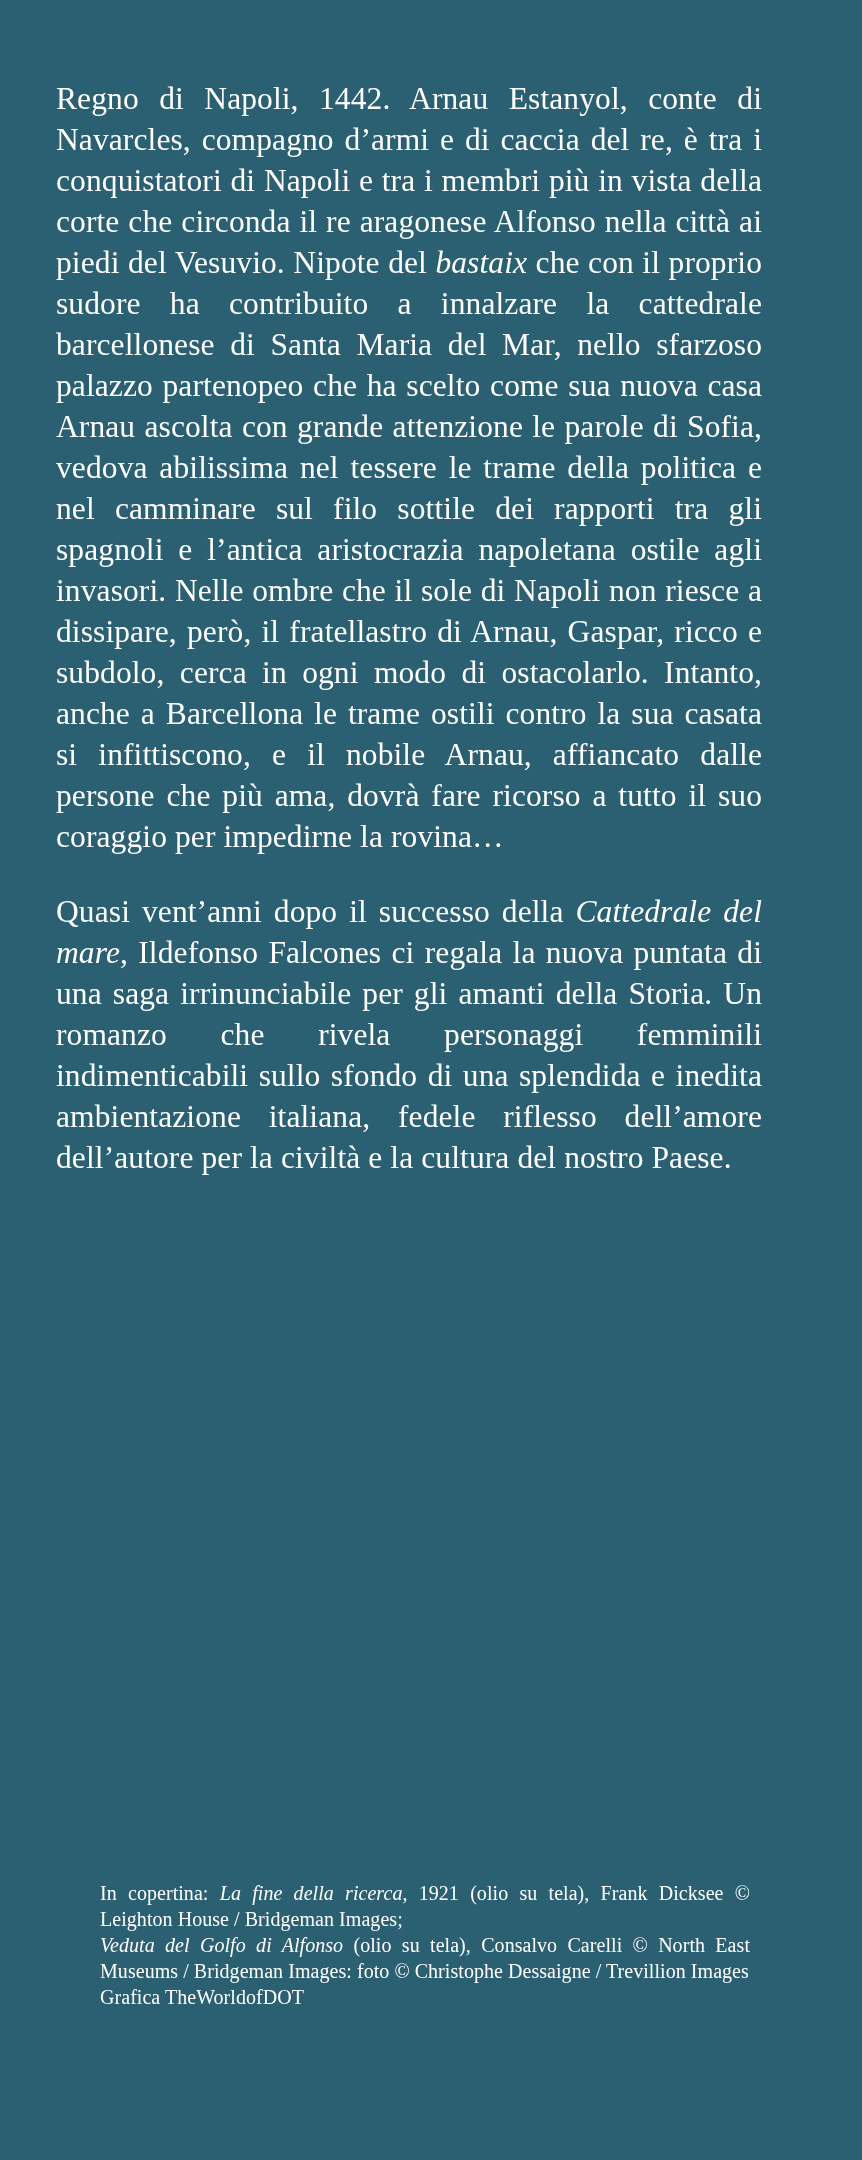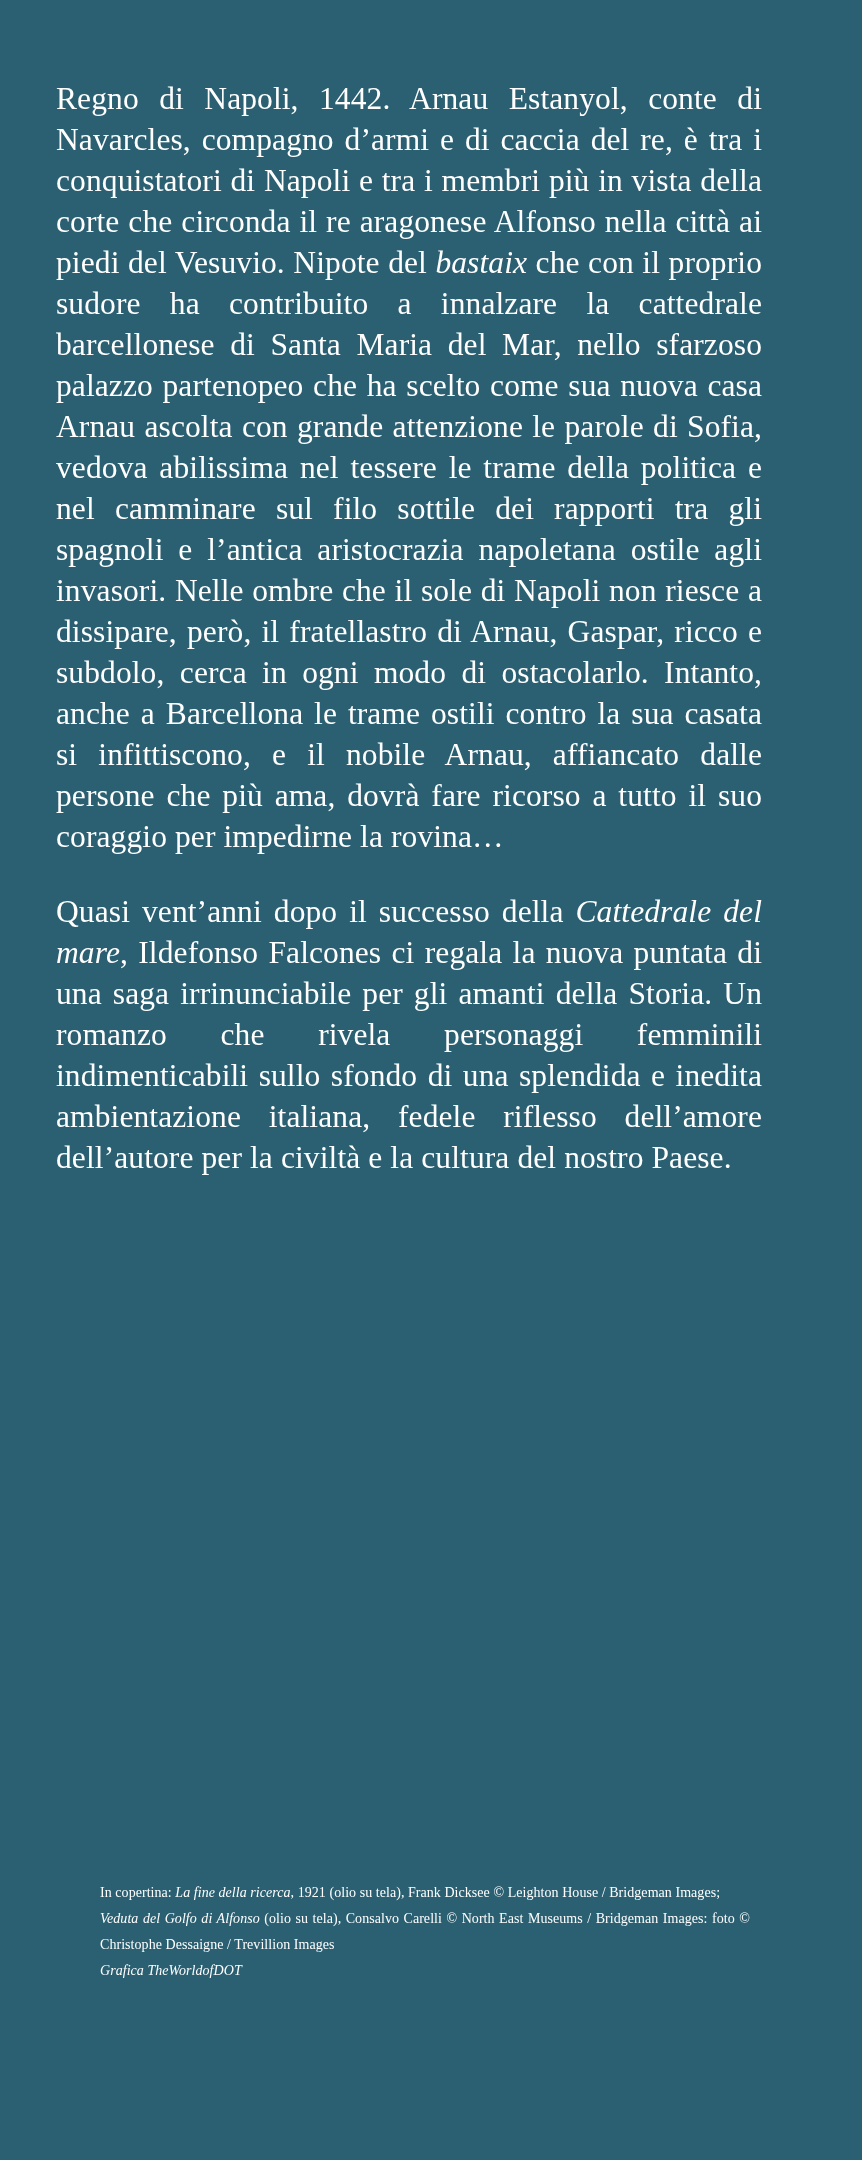--- a/index.html
+++ b/index.html
@@ -36,30 +36,29 @@
     margin-top: 34px;
   }
   em.it {
     font-style: italic;
   }
   .credits {
     position: absolute;
     left: 100px;
     right: 112px;
     top: 1880px;
-    font-size: 14px;
+    font-size: 20px;
     line-height: 26px;
     text-align: justify;
     letter-spacing: 0.05px;
   }
   .credits div {
     margin: 0;
   }
   .credits .line-last {
-    font-style: italic;
   }
 </style>
 </head>
 <body style="background: rgb(43, 96, 114); color: rgb(255, 255, 255);">
 
 <div class="page">
 
   <div class="blurb">
     <p><span>Regno di Napoli, 1442.</span><span> Arnau Estanyol, conte di Navarcles, compagno d’armi e di caccia del re, è tra i conquistatori di Napoli e tra i membri più in vista della corte che circonda il re aragonese Alfonso nella città ai piedi del Vesuvio. Nipote del </span><em class="it">bastaix</em><span> che con il proprio sudore ha contribuito a innalzare la cattedrale barcellonese di Santa Maria del Mar, nello sfarzoso palazzo partenopeo che ha scelto come sua nuova casa Arnau ascolta con grande attenzione le parole di Sofia, vedova abilissima nel tessere le trame della politica e nel camminare sul filo sottile dei rapporti tra gli spagnoli e l’antica aristocrazia napoletana ostile agli invasori. Nelle ombre che il sole di Napoli non riesce a dissipare, però, il fratellastro di Arnau, Gaspar, ricco e subdolo, cerca in ogni modo di ostacolarlo. Intanto, anche a Barcellona le trame ostili contro la sua casata si infittiscono, e il nobile Arnau, affiancato dalle persone che più ama, dovrà fare ricorso a tutto il suo coraggio per impedirne la rovina…</span></p>
 

